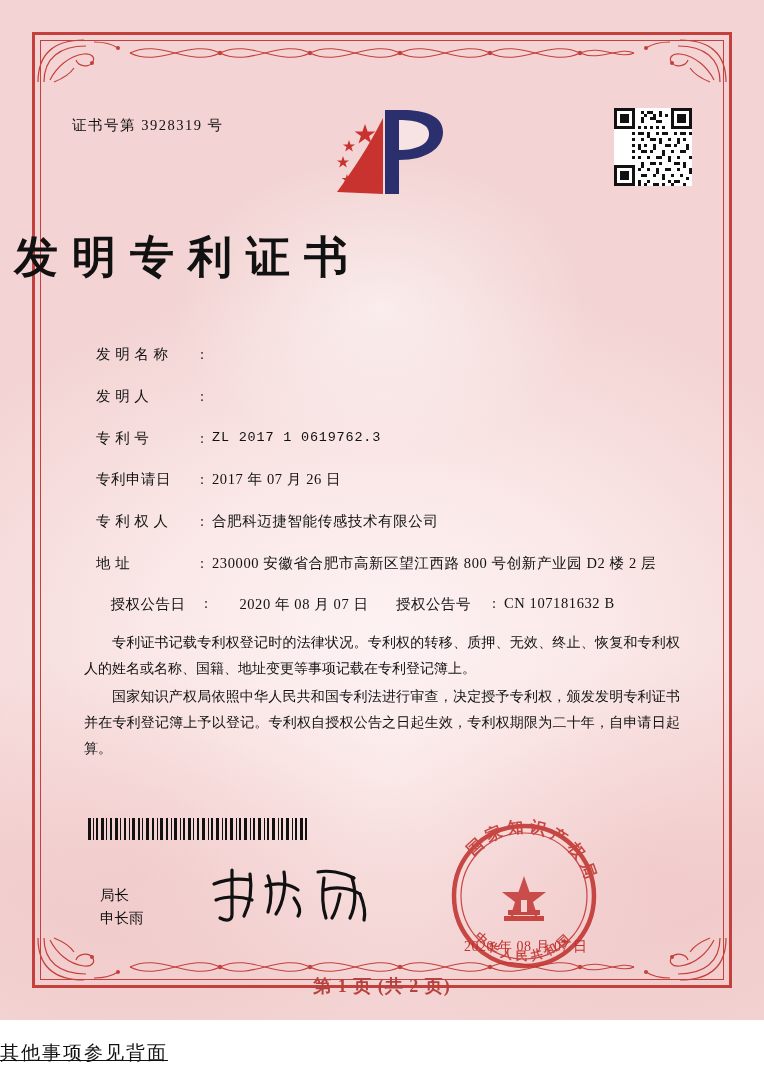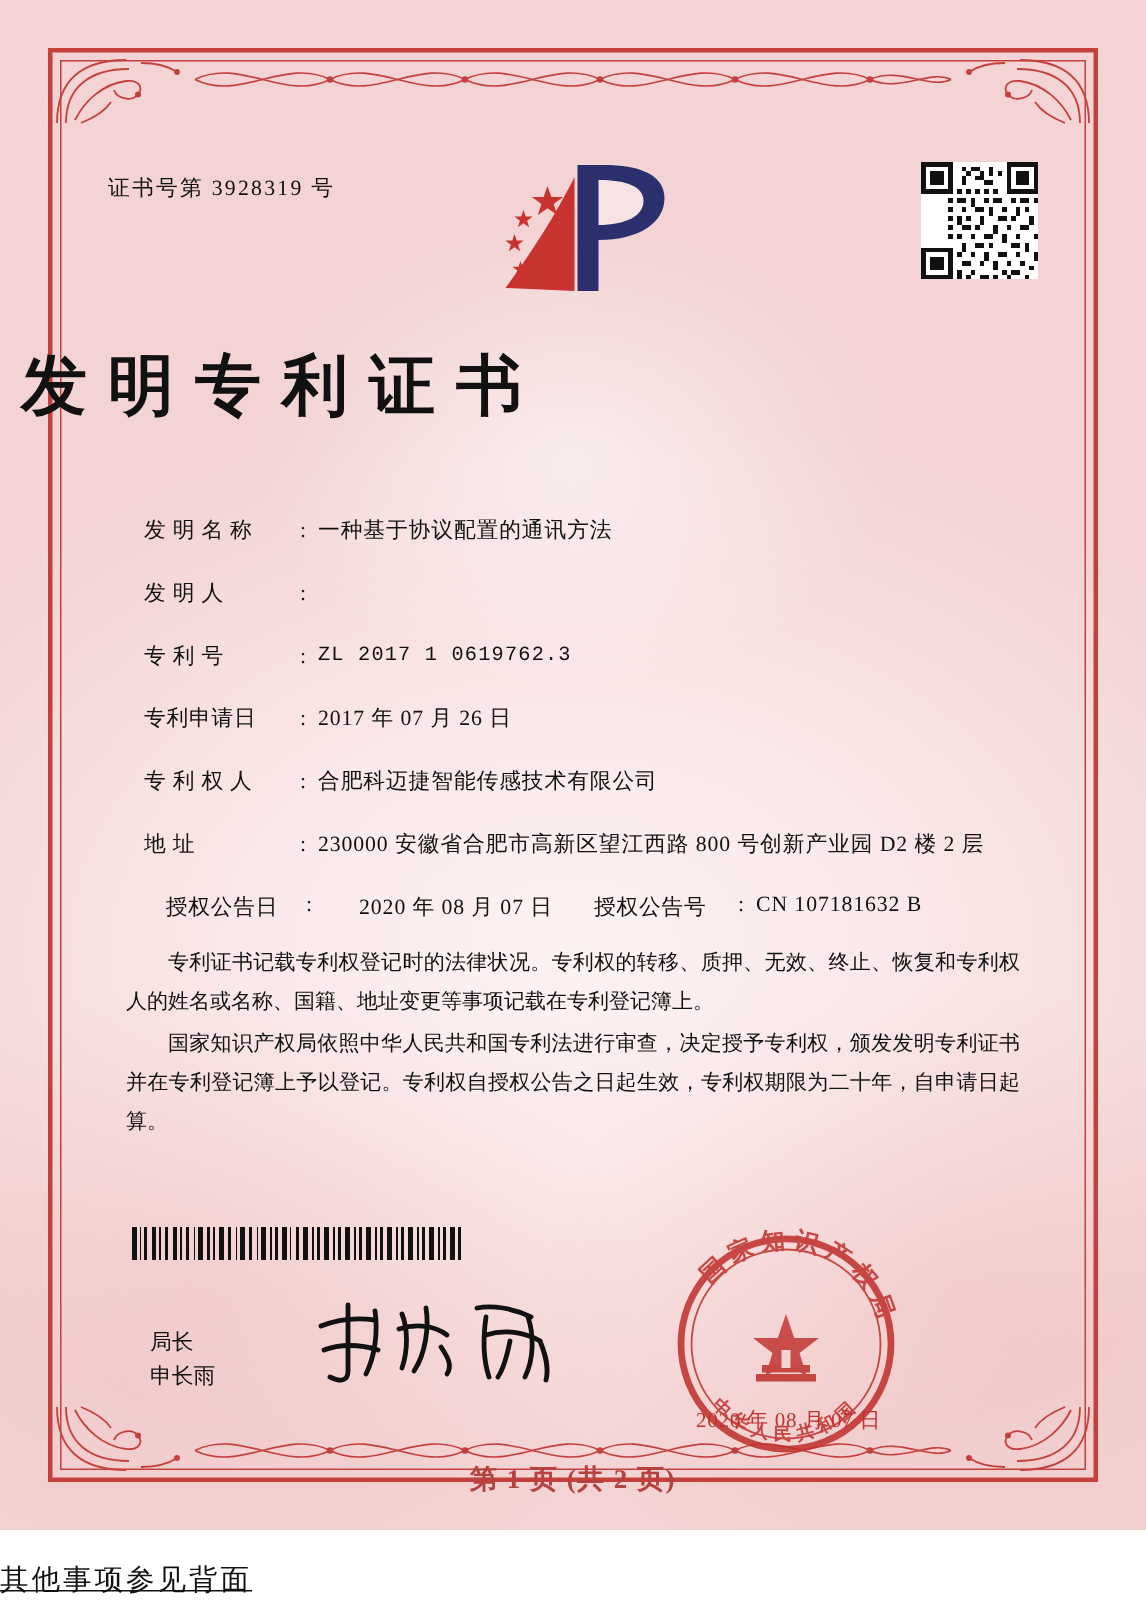--- a/index.html
+++ b/index.html
@@ -449,21 +449,20 @@
       </g>
     </svg>
   </div>
 
   <div class="title">发明专利证书</div>
 
   <div class="fields">
     <div class="field-row">
       <div class="field-label">发 明 名 称</div>
       <div class="field-colon">:</div>
-      <div class="field-value">一种基于协议配置的通讯方法</div>
     </div>
     <div class="field-row">
       <div class="field-label">发 明 人</div>
       <div class="field-colon">:</div>
     </div>
     <div class="field-row">
       <div class="field-label">专 利 号</div>
       <div class="field-colon">:</div>
       <div class="field-value mono">ZL 2017 1 0619762.3</div>
     </div>

